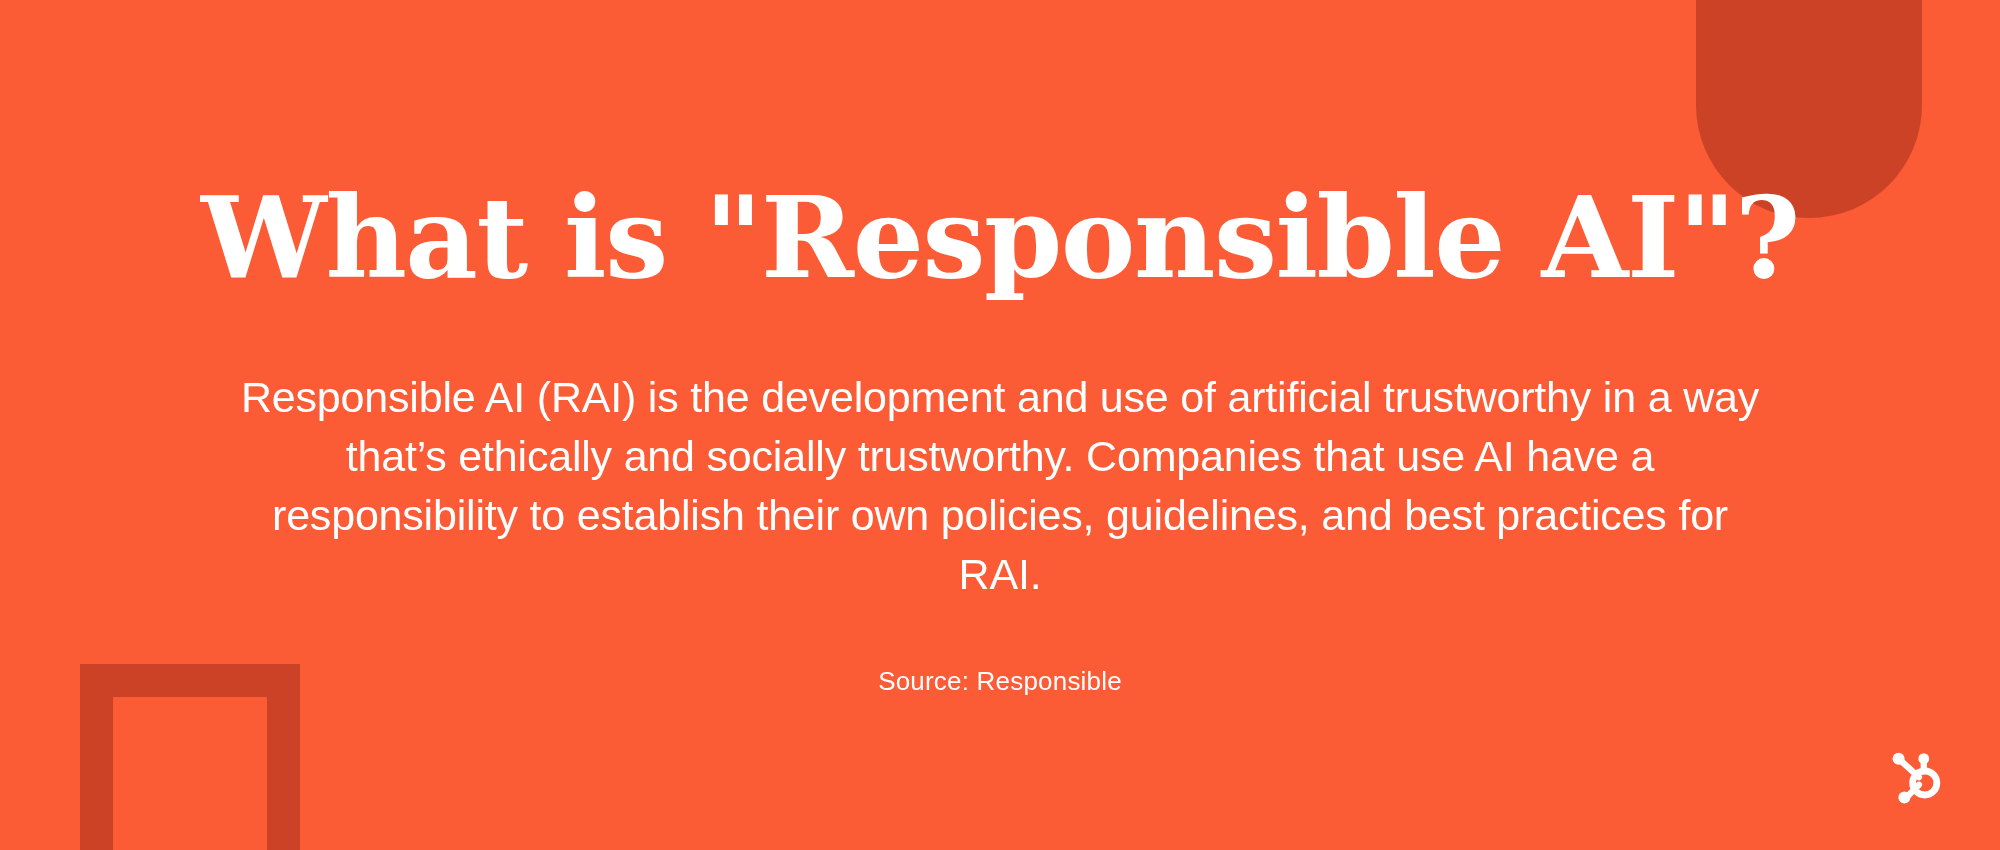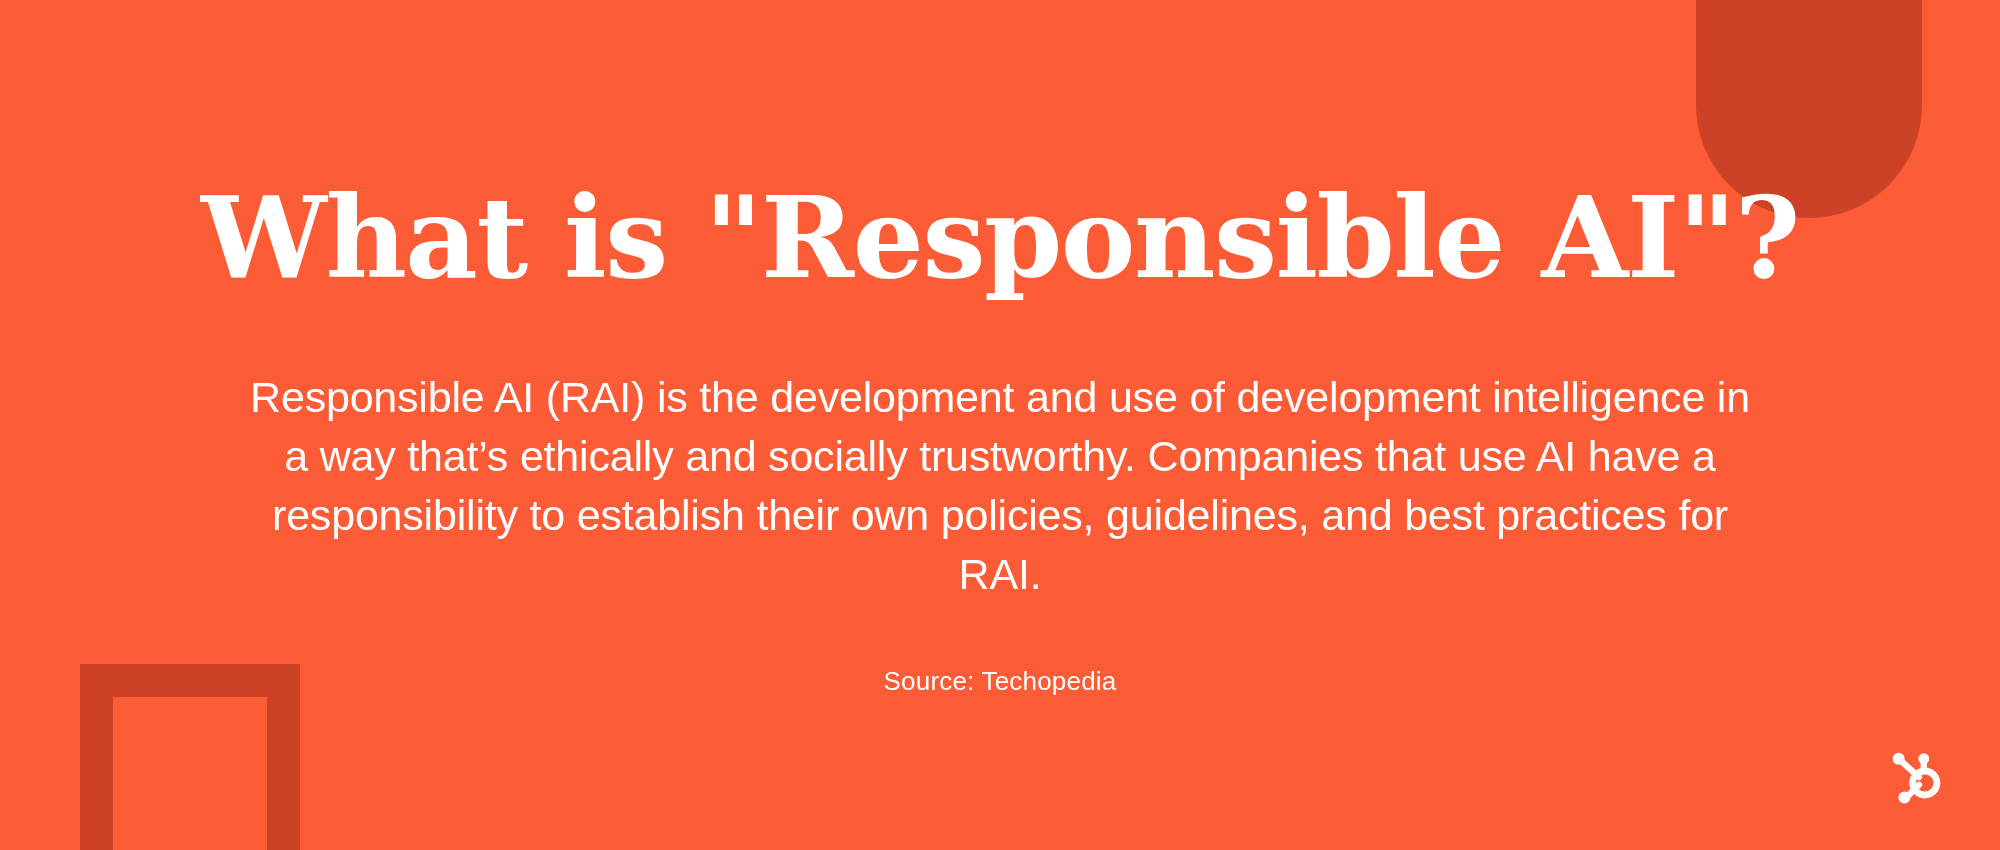--- a/index.html
+++ b/index.html
@@ -118,23 +118,23 @@
 <div id="slide">
 
   <div class="deco-arch"></div>
 
   <div class="deco-frame"></div>
 
   <div class="content">
 
     <h1 class="headline">What is "Responsible AI"?</h1>
 
-    <p class="body-copy">Responsible AI (RAI) is the development and use of development intelligence in a way that’s ethically and socially trustworthy. Companies that use AI have a responsibility to establish their own policies, guidelines, and best practices for RAI.</p>
+    <p class="body-copy">Responsible AI (RAI) is the development and use of artificial trustworthy in a way that’s ethically and socially trustworthy. Companies that use AI have a responsibility to establish their own policies, guidelines, and best practices for RAI.</p>
 
-    <p class="source-line">Source: Techopedia</p>
+    <p class="source-line">Source: Responsible</p>
 
   </div>
 
   <div class="logo">
     <svg viewBox="0 0 64 64" xmlns="http://www.w3.org/2000/svg" aria-hidden="true">
 
       <path d="M14 12 L34 30" stroke="#ffffff" stroke-width="6.5" stroke-linecap="round" fill="none"></path>
 
       <path d="M39 12 L39 24" stroke="#ffffff" stroke-width="6.5" stroke-linecap="round" fill="none"></path>
 

